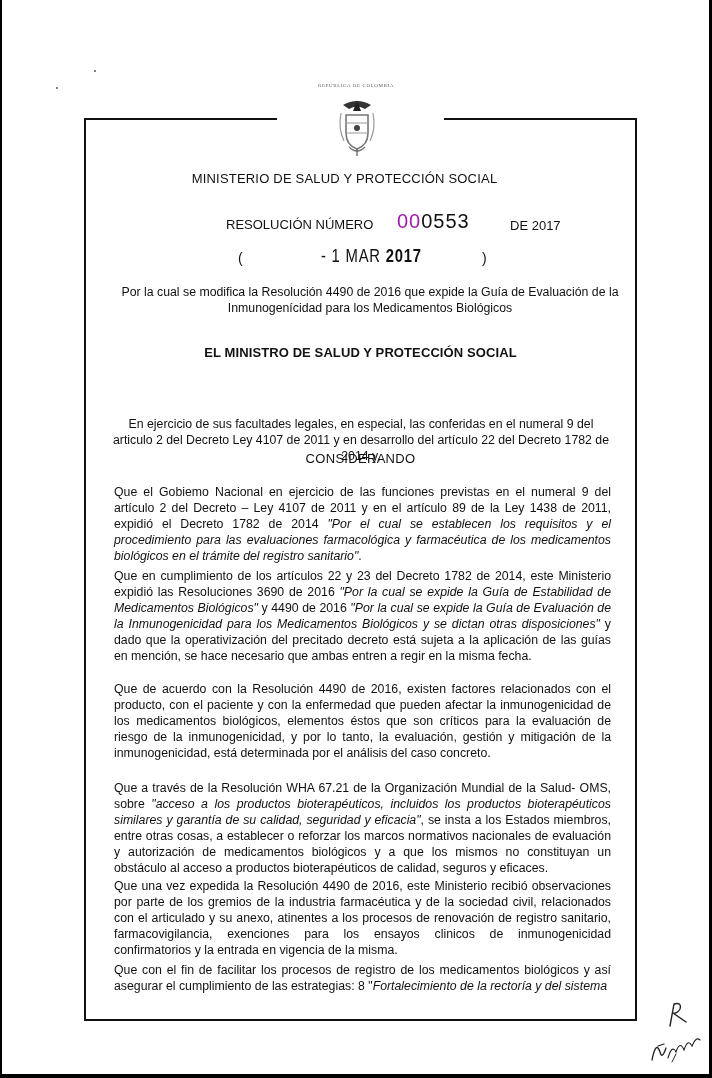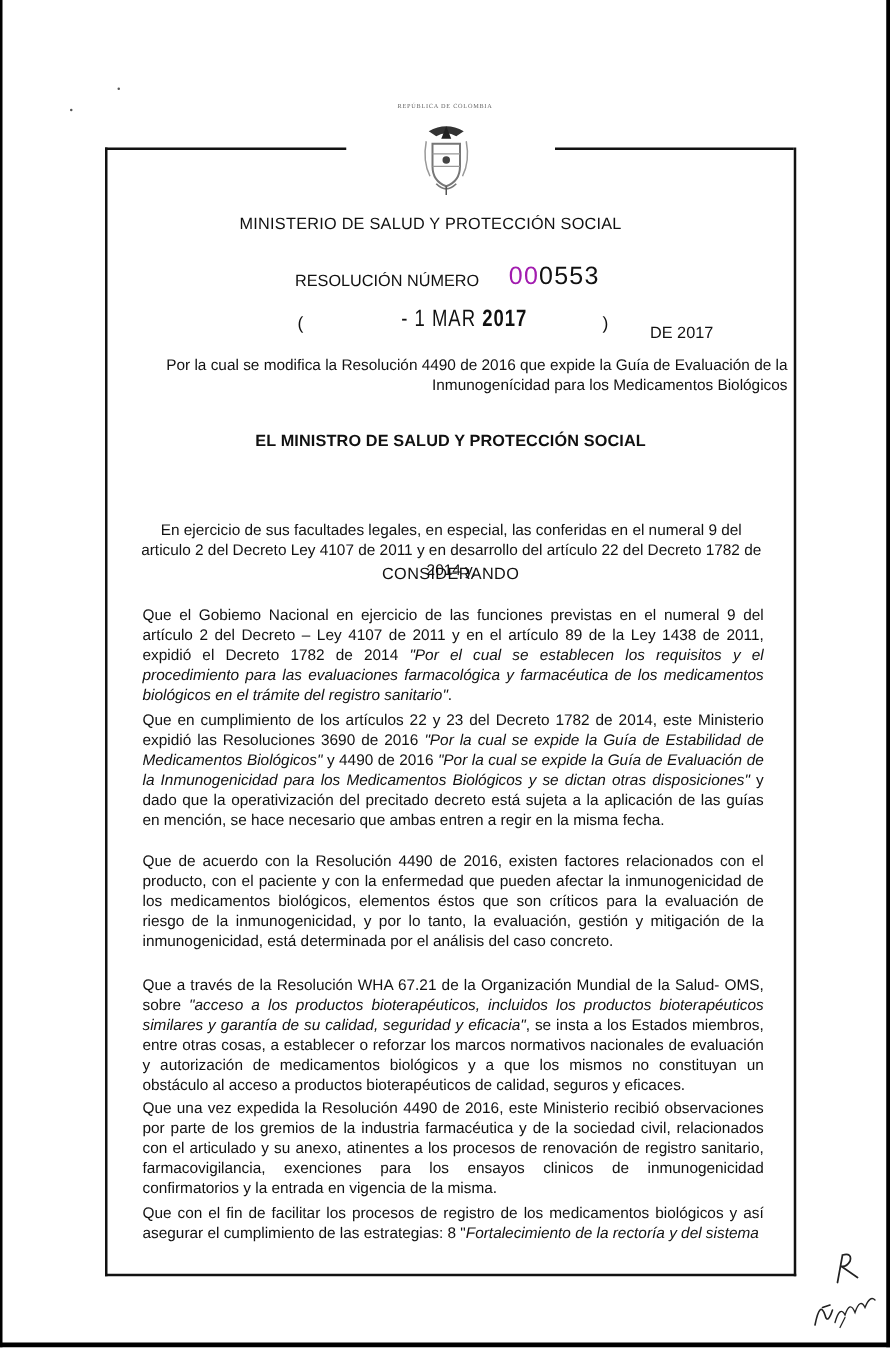--- a/index.html
+++ b/index.html
@@ -20,38 +20,38 @@
     .republica {
       position: absolute; top: 83px; left: 0; width: 712px; text-align: center;
       font-size: 5px; letter-spacing: 0.6px; color: #666; font-family: "Liberation Serif", serif;
     }
     .shield { position: absolute; left: 335px; top: 95px; width: 44px; height: 62px; }
 
     .ministry {
       position: absolute; top: 171px; left: 86px; width: 517px; text-align: center;
       font-size: 13px; font-weight: 400; letter-spacing: 0.2px;
     }
-    .res-line { position: absolute; top: 213px; left: 100px; width: 504px; height: 24px; }
+    .res-line { position: absolute; top: 213px; left: 90px; width: 504px; height: 24px; }
     .res-label { position: absolute; left: 136px; top: 4px; font-size: 13px; }
     .res-number { position: absolute; left: 307px; top: -3px; font-size: 20px; letter-spacing: 1px; }
     .res-number .ghost { color: #a21caf; font-weight: 300; }
-    .res-de { position: absolute; left: 420px; top: 5px; font-size: 13px; margin-top: 40px; }
+    .res-de { position: absolute; left: 420px; top: 5px; font-size: 13px; }
 
     .date-line { position: absolute; top: 247px; left: 86px; width: 549px; height: 24px; }
     .paren-l { position: absolute; left: 152px; top: 3px; font-size: 14px; }
     .paren-r { position: absolute; left: 396px; top: 3px; font-size: 14px; }
     .date-stamp {
       position: absolute; left: 235px; top: -2px; font-size: 19px;
       font-family: "Liberation Sans", sans-serif; transform: scaleX(0.78); transform-origin: left;
       letter-spacing: 1px;
     }
     .date-stamp .yr { font-weight: 700; }
 
     .subtitle {
-      position: absolute; top: 284px; left: 110px; width: 520px; text-align: right;
+      position: absolute; top: 284px; left: 110px; width: 520px; text-align: center;
       font-size: 12.3px; line-height: 16px;
     }
     .minister {
       position: absolute; top: 345px; left: 86px; width: 549px; text-align: center;
       font-size: 13px; font-weight: 700; letter-spacing: 0.1px;
     }
     .preamble {
       position: absolute; top: 374px; left: 108px; width: 506px; text-align: center;
       font-size: 12.3px; line-height: 16px; margin-top: 42px;
     }

